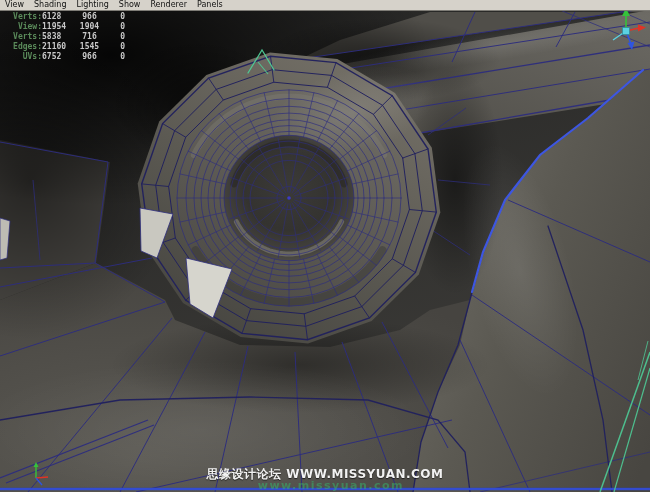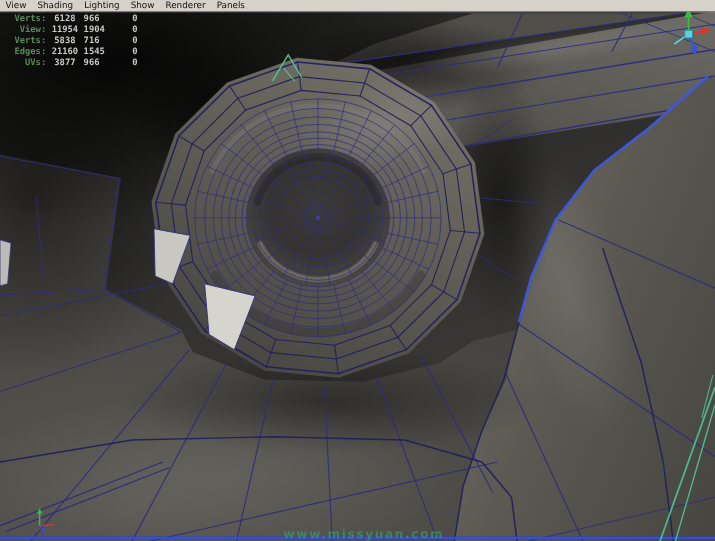--- a/index.html
+++ b/index.html
@@ -9,22 +9,22 @@
   #menubar{position:absolute;left:0;top:0;width:650px;height:10px;background:var(--menu-bg,#d6d2ca);
            border-bottom:1px solid #7e7c76;display:flex;align-items:center;z-index:30;}
   .menu-item{font-size:8px;line-height:10px;color:var(--menu-text,#111);padding:0 5px;cursor:default;white-space:nowrap;}
   
   #scene{position:absolute;left:0;top:0;z-index:1;}
   
   #hud{position:absolute;left:8px;top:12px;z-index:20;}
   .hud-row{display:flex;height:9.8px;align-items:center;font-size:8px;font-weight:bold;
            font-family:"DejaVu Sans Mono","Liberation Mono",monospace;}
   .hud-label{width:34px;color:var(--hud-label,#5a8a5a);text-align:right;}
-  .hud-c1{width:34px;color:var(--hud-value,#c8c8c8);text-align:center;}
-  .hud-c2{width:27px;color:var(--hud-value,#c8c8c8);text-align:left;}
+  .hud-c1{width:34px;color:var(--hud-value,#c8c8c8);text-align:left;}
+  .hud-c2{width:27px;color:var(--hud-value,#c8c8c8);text-align:center;}
   .hud-c3{width:22px;color:var(--hud-value,#c8c8c8);text-align:right;}
   
   #watermark{position:absolute;left:50%;top:466px;transform:translateX(-50%);z-index:25;
              color:#f2f2f2;font-weight:bold;font-size:12px;letter-spacing:.5px;white-space:nowrap;
              text-shadow:0 1px 1px rgba(0,0,0,.6);}
   #watermark-echo{position:absolute;left:50%;top:479px;transform:translateX(-46%);z-index:24;
              color:#37b06a;opacity:.55;font-weight:bold;font-size:11px;letter-spacing:1.5px;white-space:nowrap;}
 </style>
 </head>
 <body>
@@ -60,26 +60,27 @@
       <span class="hud-c3">0</span>
     </div>
     <div class="hud-row">
       <span class="hud-label">Edges:</span>
       <span class="hud-c1">21160</span>
       <span class="hud-c2">1545</span>
       <span class="hud-c3">0</span>
     </div>
     <div class="hud-row">
       <span class="hud-label">UVs:</span>
-      <span class="hud-c1">3877</span>
+      <span class="hud-c1">6752</span>
       <span class="hud-c2">966</span>
       <span class="hud-c3">0</span>
     </div>
   </div>
 
+  <div id="watermark">思缘设计论坛 WWW.MISSYUAN.COM</div>
   <div id="watermark-echo">www.missyuan.com</div>
 
   <svg id="scene" width="650" height="492" viewBox="0 0 650 492">
     <defs>
       <linearGradient id="bgG" x1="0" y1="0" x2="0.4" y2="1">
         <stop offset="0" stop-color="#232322"></stop>
           <stop offset="1" stop-color="#3d3c39"></stop>
       </linearGradient>
       <linearGradient id="bossG" x1="0.78" y1="0" x2="0.2" y2="1">
         <stop offset="0" stop-color="#757168"></stop>

